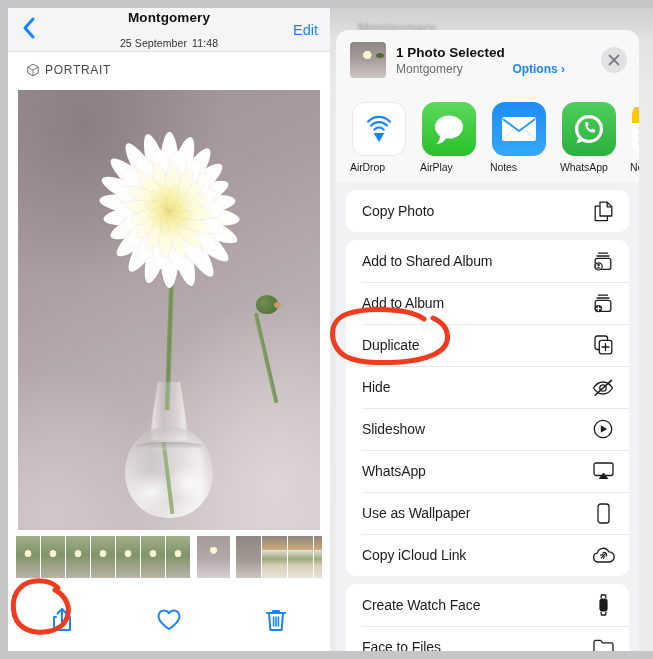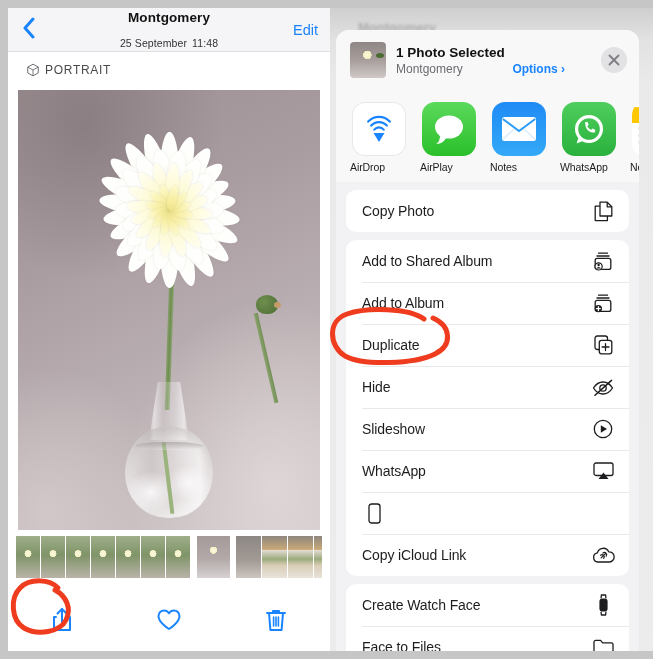--- a/index.html
+++ b/index.html
@@ -533,20 +533,21 @@
         <div class="row">
           <span class="row-label">WhatsApp</span>
           <span class="row-icon">
             <svg width="21" height="18" viewBox="0 0 21 18" fill="none">
               <rect x="1" y="1" width="19" height="12.5" rx="2" stroke="#1d1d1f" stroke-width="1.3"></rect>
               <path d="M10.5 10.5 L15.5 17 H5.5 Z" fill="#1d1d1f"></path>
             </svg>
           </span>
         </div>
         <div class="row">
+          <span class="row-label">Use as Wallpaper</span>
           <span class="row-icon">
             <svg width="13" height="21" viewBox="0 0 13 21" fill="none">
               <rect x="1" y="1" width="11" height="19" rx="2.6" stroke="#1d1d1f" stroke-width="1.3"></rect>
             </svg>
           </span>
         </div>
         <div class="row">
           <span class="row-label">Copy iCloud Link</span>
           <span class="row-icon">
             <svg width="23" height="17" viewBox="0 0 23 17" fill="none">

